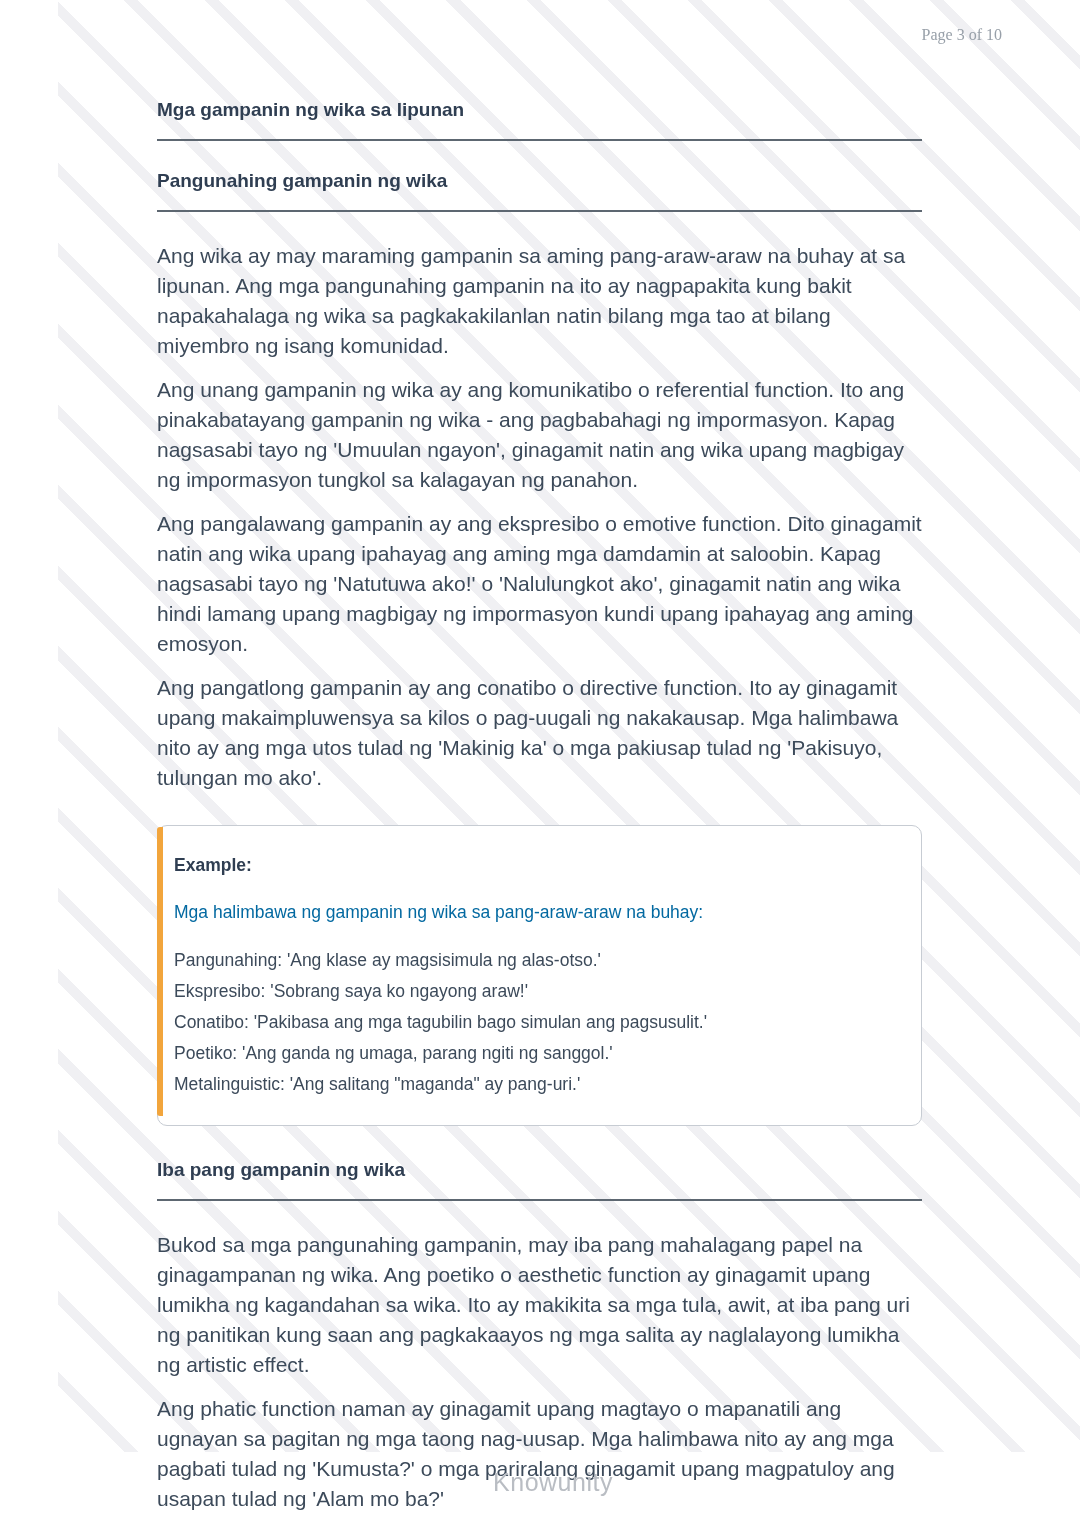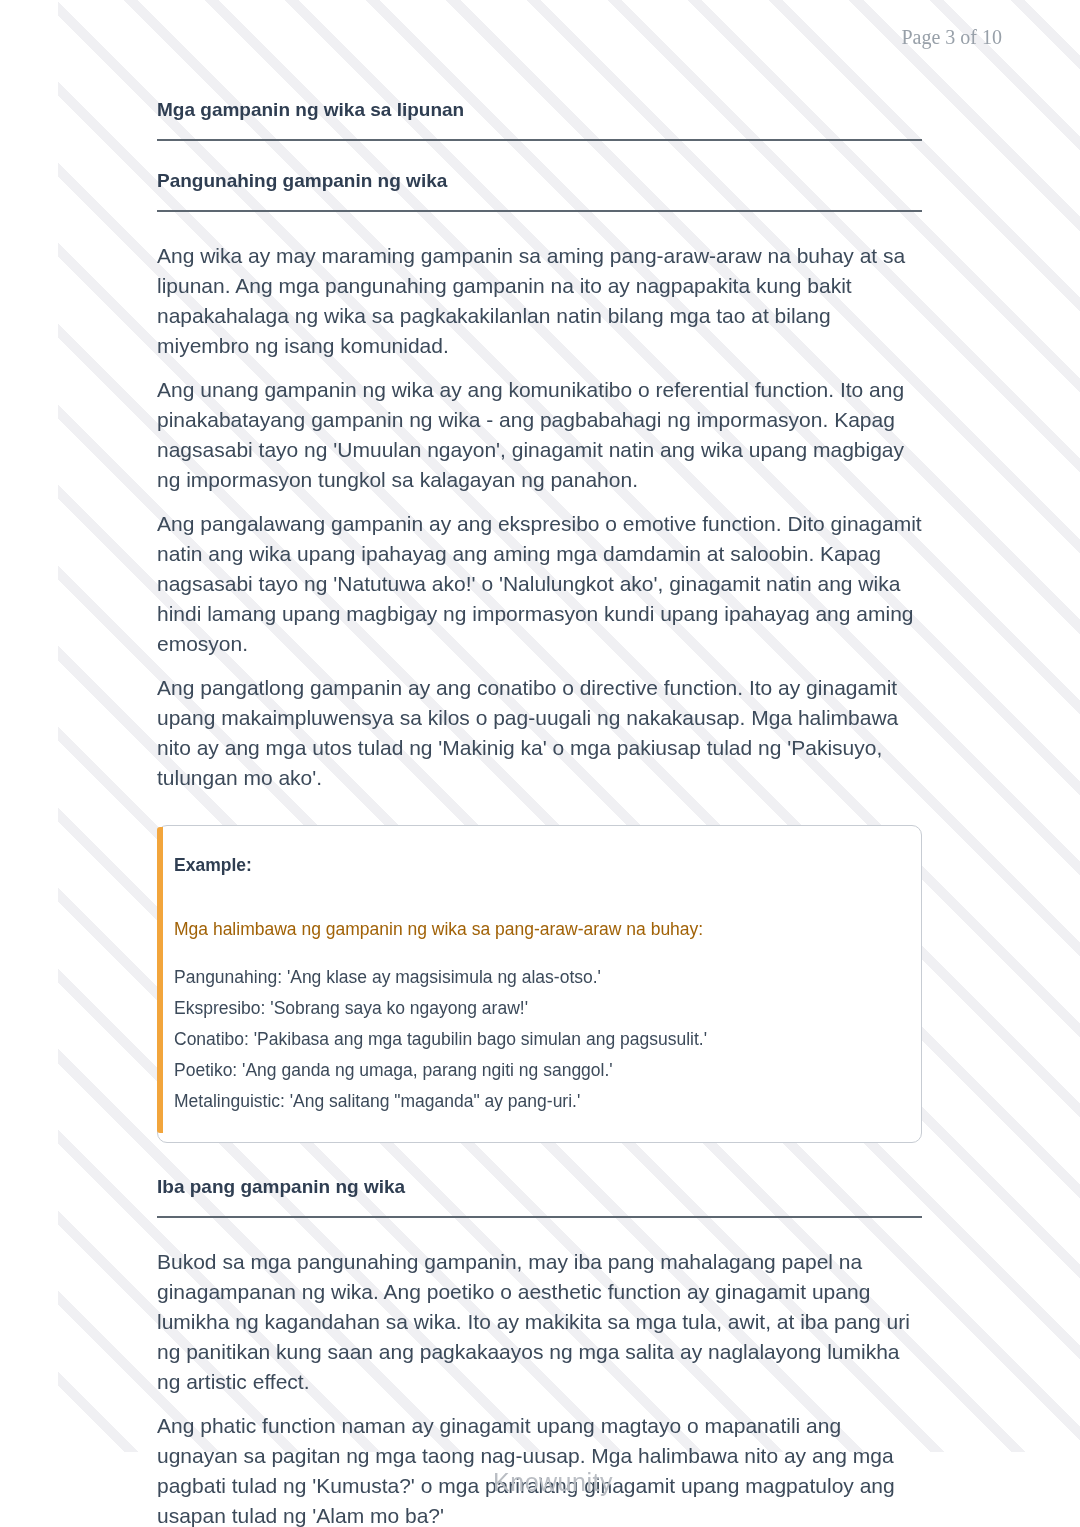--- a/index.html
+++ b/index.html
@@ -21,21 +21,21 @@
       rgba(240,240,243,0) 47px,
       #f0f0f3 47px,
       #f0f0f3 57px
     );
     pointer-events:none;
   }
   .page-number{
     position:absolute;
     top:26px; right:78px;
     font-family:"Liberation Serif",serif;
-    font-size:20px;
+    font-size:16px;
     color:#98a0a9;
     z-index:2;
   }
   .content{
     position:absolute;
     left:157px; top:16px;
     width:765px;
     z-index:1;
   }
   .sec-heading{
@@ -72,24 +72,24 @@
     background:#f2a53c;
     border-radius:3px 0 0 3px;
   }
   .example-label{
     font-size:17.5px;
     font-weight:bold;
     color:#2f3e52;
     line-height:24px;
   }
   .example-intro{
-    margin:37px 0 0 0;
+    margin:20px 0 0 0;
     font-size:17.5px;
     line-height:30px;
-    color:#a16207;
+    color:#0369a1;
   }
   .example-lines{
     margin-top:18px;
   }
   .example-line{
     font-size:17.5px;
     line-height:31px;
     color:#3c4a5a;
   }
   .footer{

